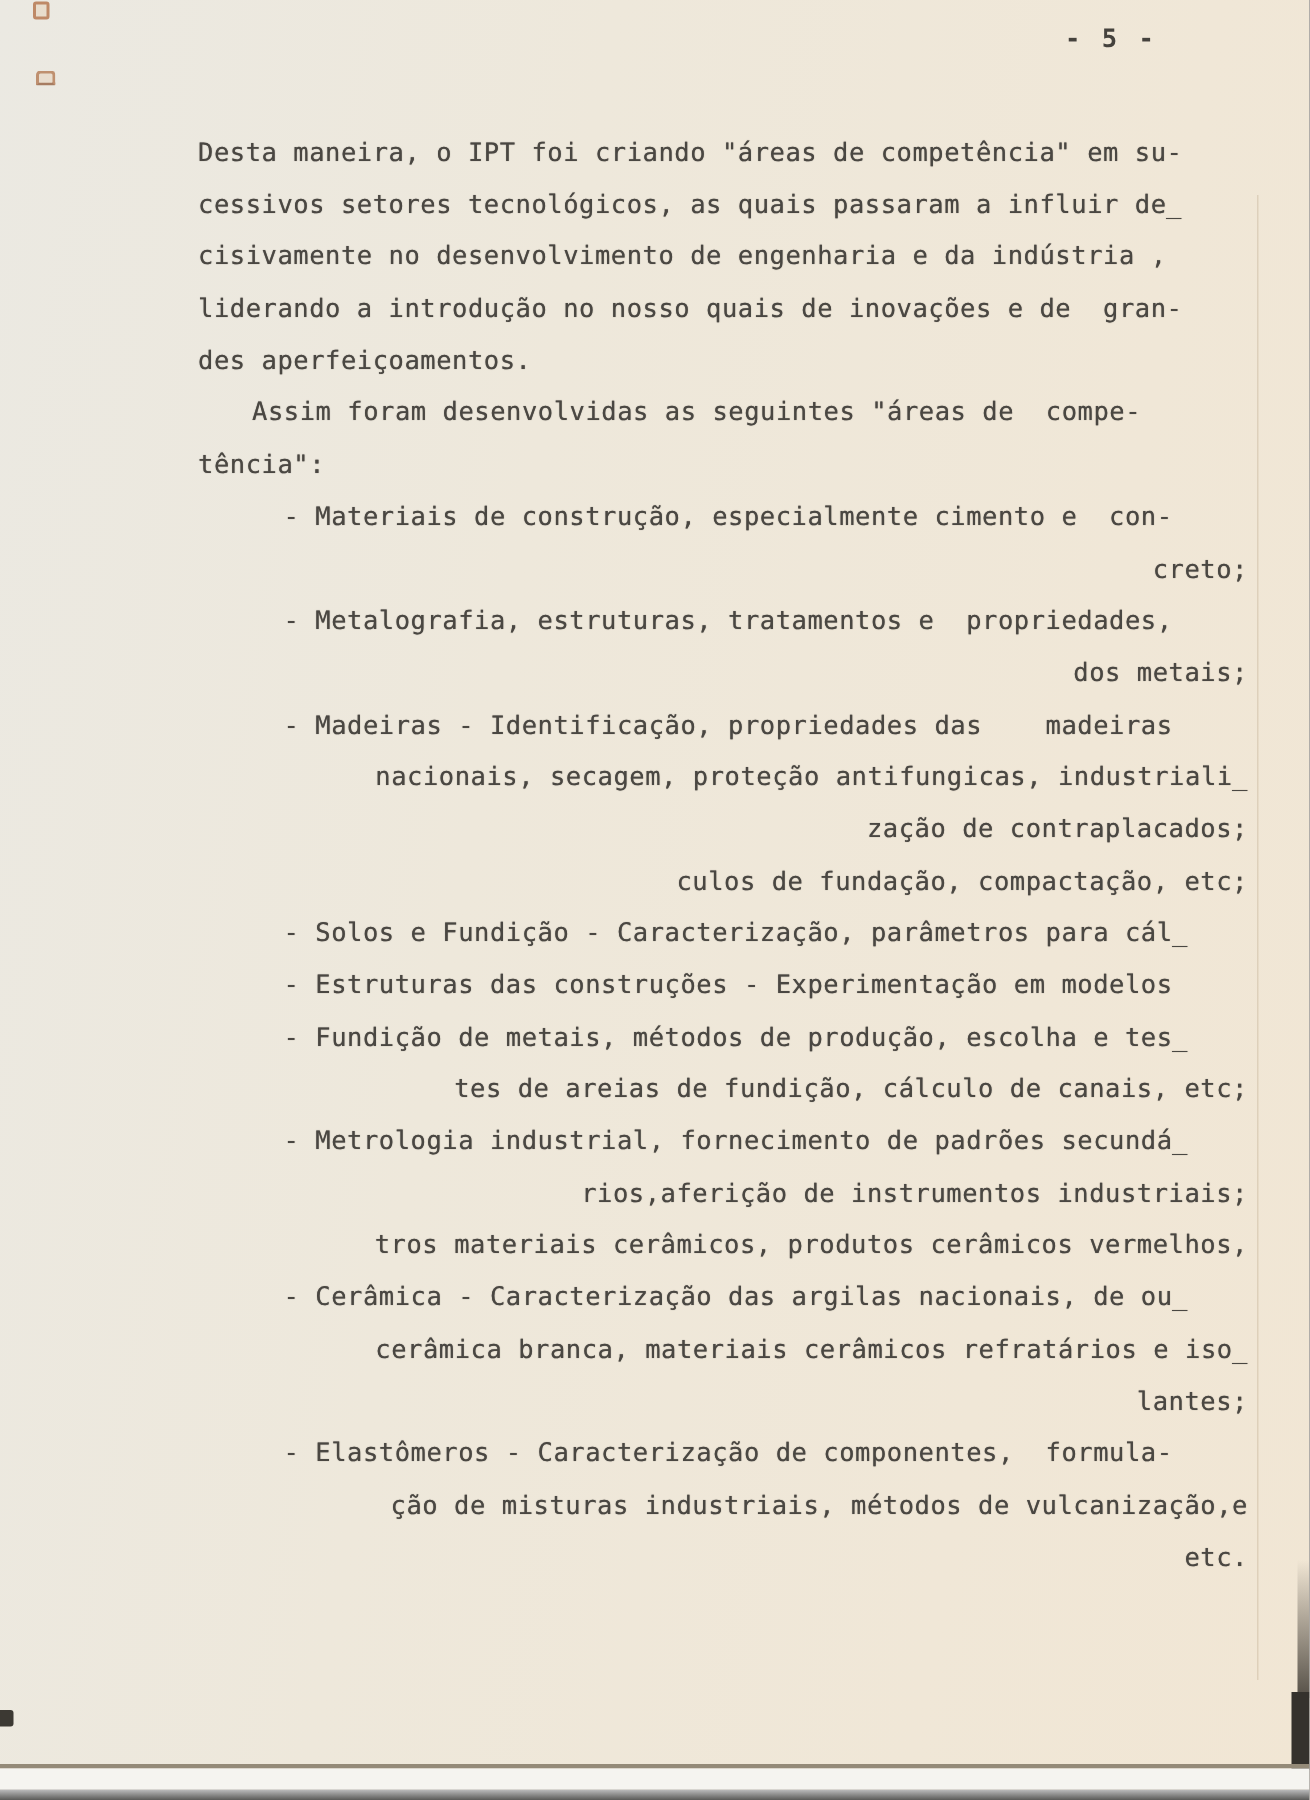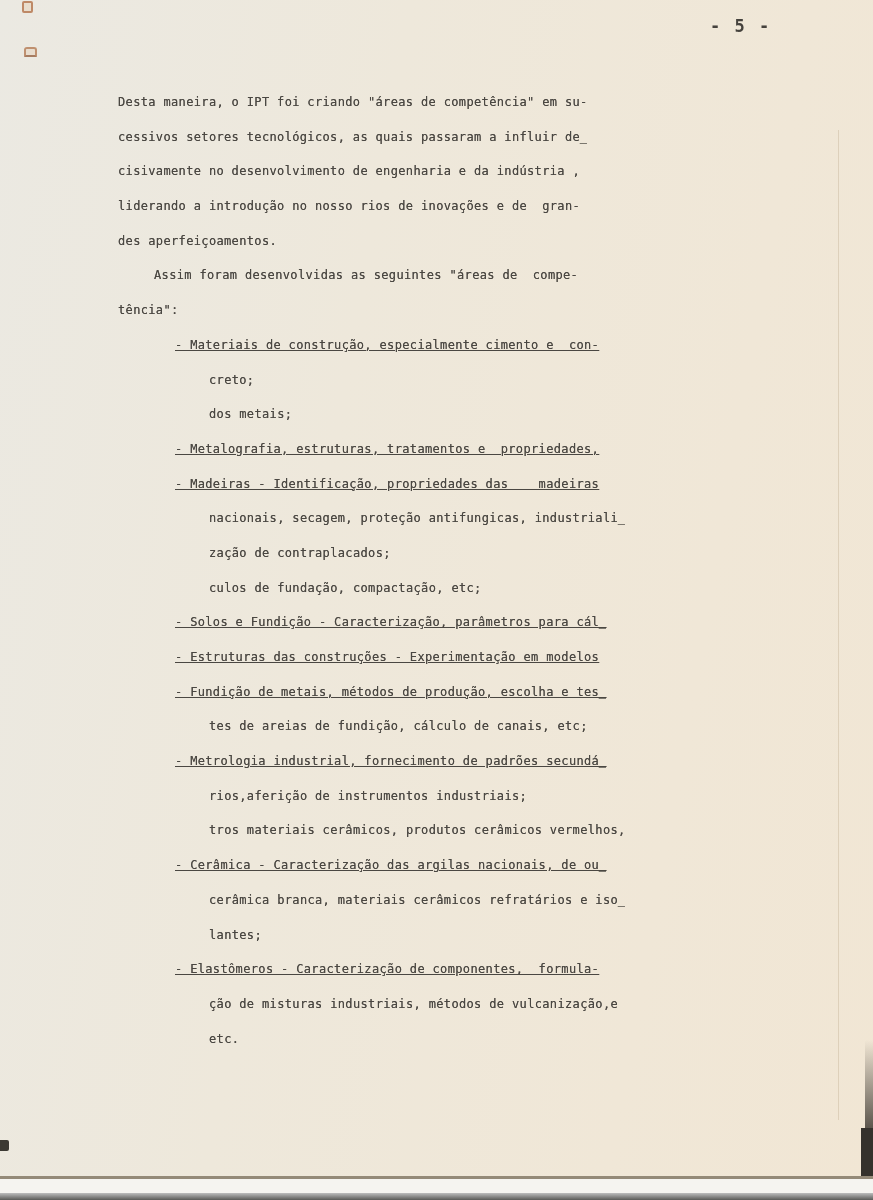--- a/index.html
+++ b/index.html
@@ -17,35 +17,35 @@
     left: 710px;
     font-size: 17px;
     font-weight: bold;
     letter-spacing: 2px;
     color: #45423d;
     white-space: pre;
   }
   .text-block {
     position: absolute;
     top: 85px;
-    left: 118px;
+    left: 132px;
     width: 700px;
     color: #4a4742;
-    font-size: 12px;
+    font-size: 17px;
     letter-spacing: 0.35px;
     text-shadow: 0 0 0.6px rgba(70, 66, 60, 0.75);
   }
   .line {
     height: 34.7px;
     line-height: 34.7px;
     white-space: pre;
   }
   .line.indent { padding-left: 36px; }
-  .line.bullet { padding-left: 57px; text-decoration: underline; }
-  .line.cont   { padding-left: 91px; }
+  .line.bullet { padding-left: 57px; }
+  .line.cont   { padding-left: 91px; text-align: right; }
 
   
   .stain-1 {
     position: absolute; left: 22px; top: 1px;
     width: 7px; height: 8px;
     border: 2px solid #b06a3e; border-radius: 2px;
     opacity: 0.75; background: #e8d9c6;
   }
   .stain-2 {
     position: absolute; left: 24px; top: 47px;
@@ -97,28 +97,28 @@
 
   <div class="stain-1"></div>
   <div class="stain-2"></div>
 
   <div class="page-number">- 5 -</div>
 
   <div class="text-block">
       <div class="line body">Desta maneira, o IPT foi criando "áreas de competência" em su-</div>
       <div class="line body">cessivos setores tecnológicos, as quais passaram a influir de̲</div>
       <div class="line body">cisivamente no desenvolvimento de engenharia e da indústria ,</div>
-      <div class="line body">liderando a introdução no nosso rios de inovações e de  gran-</div>
+      <div class="line body">liderando a introdução no nosso quais de inovações e de  gran-</div>
       <div class="line body">des aperfeiçoamentos.</div>
       <div class="line indent">Assim foram desenvolvidas as seguintes "áreas de  compe-</div>
       <div class="line body">tência":</div>
       <div class="line bullet">- Materiais de construção, especialmente cimento e  con-</div>
       <div class="line cont">creto;</div>
+      <div class="line bullet">- Metalografia, estruturas, tratamentos e  propriedades,</div>
       <div class="line cont">dos metais;</div>
-      <div class="line bullet">- Metalografia, estruturas, tratamentos e  propriedades,</div>
       <div class="line bullet">- Madeiras - Identificação, propriedades das    madeiras</div>
       <div class="line cont">nacionais, secagem, proteção antifungicas, industriali̲</div>
       <div class="line cont">zação de contraplacados;</div>
       <div class="line cont">culos de fundação, compactação, etc;</div>
       <div class="line bullet">- Solos e Fundição - Caracterização, parâmetros para cál̲</div>
       <div class="line bullet">- Estruturas das construções - Experimentação em modelos</div>
       <div class="line bullet">- Fundição de metais, métodos de produção, escolha e tes̲</div>
       <div class="line cont">tes de areias de fundição, cálculo de canais, etc;</div>
       <div class="line bullet">- Metrologia industrial, fornecimento de padrões secundá̲</div>
       <div class="line cont">rios,aferição de instrumentos industriais;</div>

